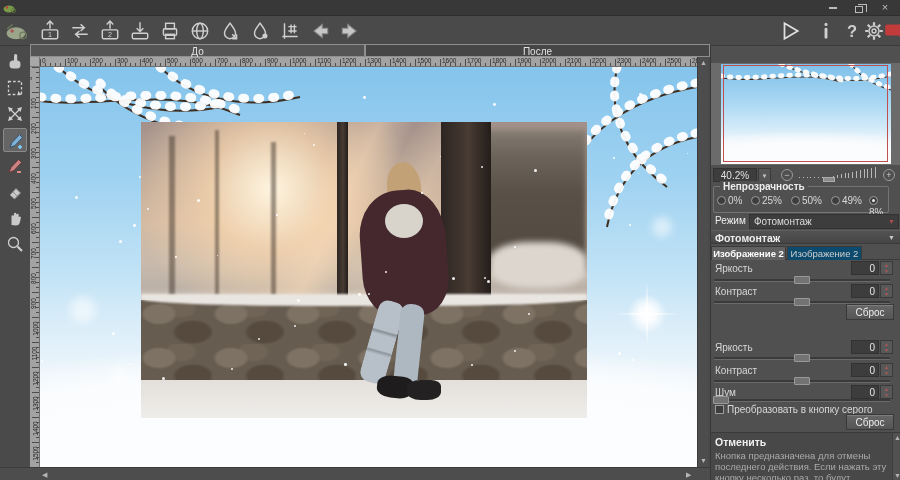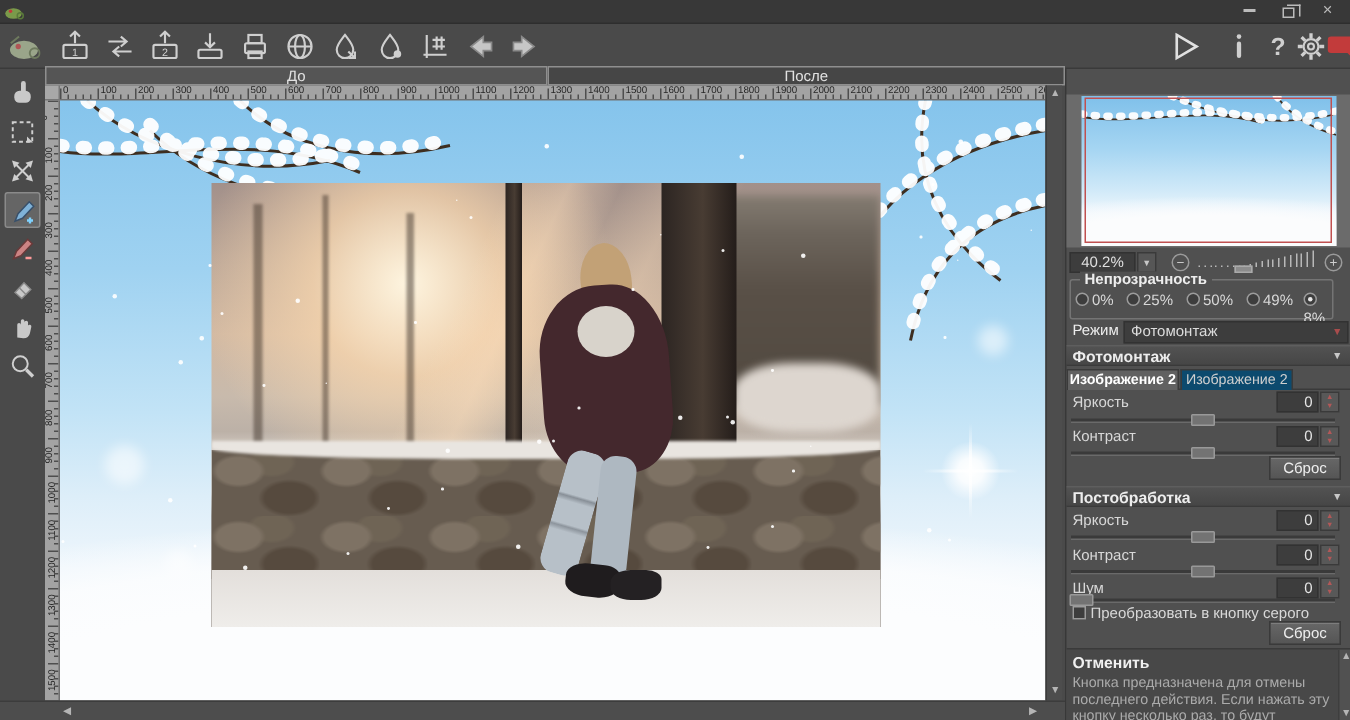--- a/index.html
+++ b/index.html
@@ -789,24 +789,20 @@
         <div class="spinner" style="top: 238px;">
           <b class="up">▲</b>
           <b class="dn">▼</b>
         </div>
         <div class="track" style="top: 255px;">
           <div class="sthumb" style="left: calc(50% - 8px);"></div>
         </div>
       </div>
     <div class="resetbtn" style="top:258px">Сброс</div>
 
-    <div class="phead" style="top:278px">
-      <span>Постобработка</span>
-      <span class="arr">▼</span>
-    </div>
 
     <div id="post-sliders">
         <span class="srow-label" style="top: 296px;">Яркость</span>
         <div class="spinval" style="top: 294px;">0</div>
         <div class="spinner" style="top: 294px;">
           <b class="up">▲</b>
           <b class="dn">▼</b>
         </div>
         <div class="track" style="top: 311px;">
           <div class="sthumb" style="left: calc(50% - 8px);"></div>

